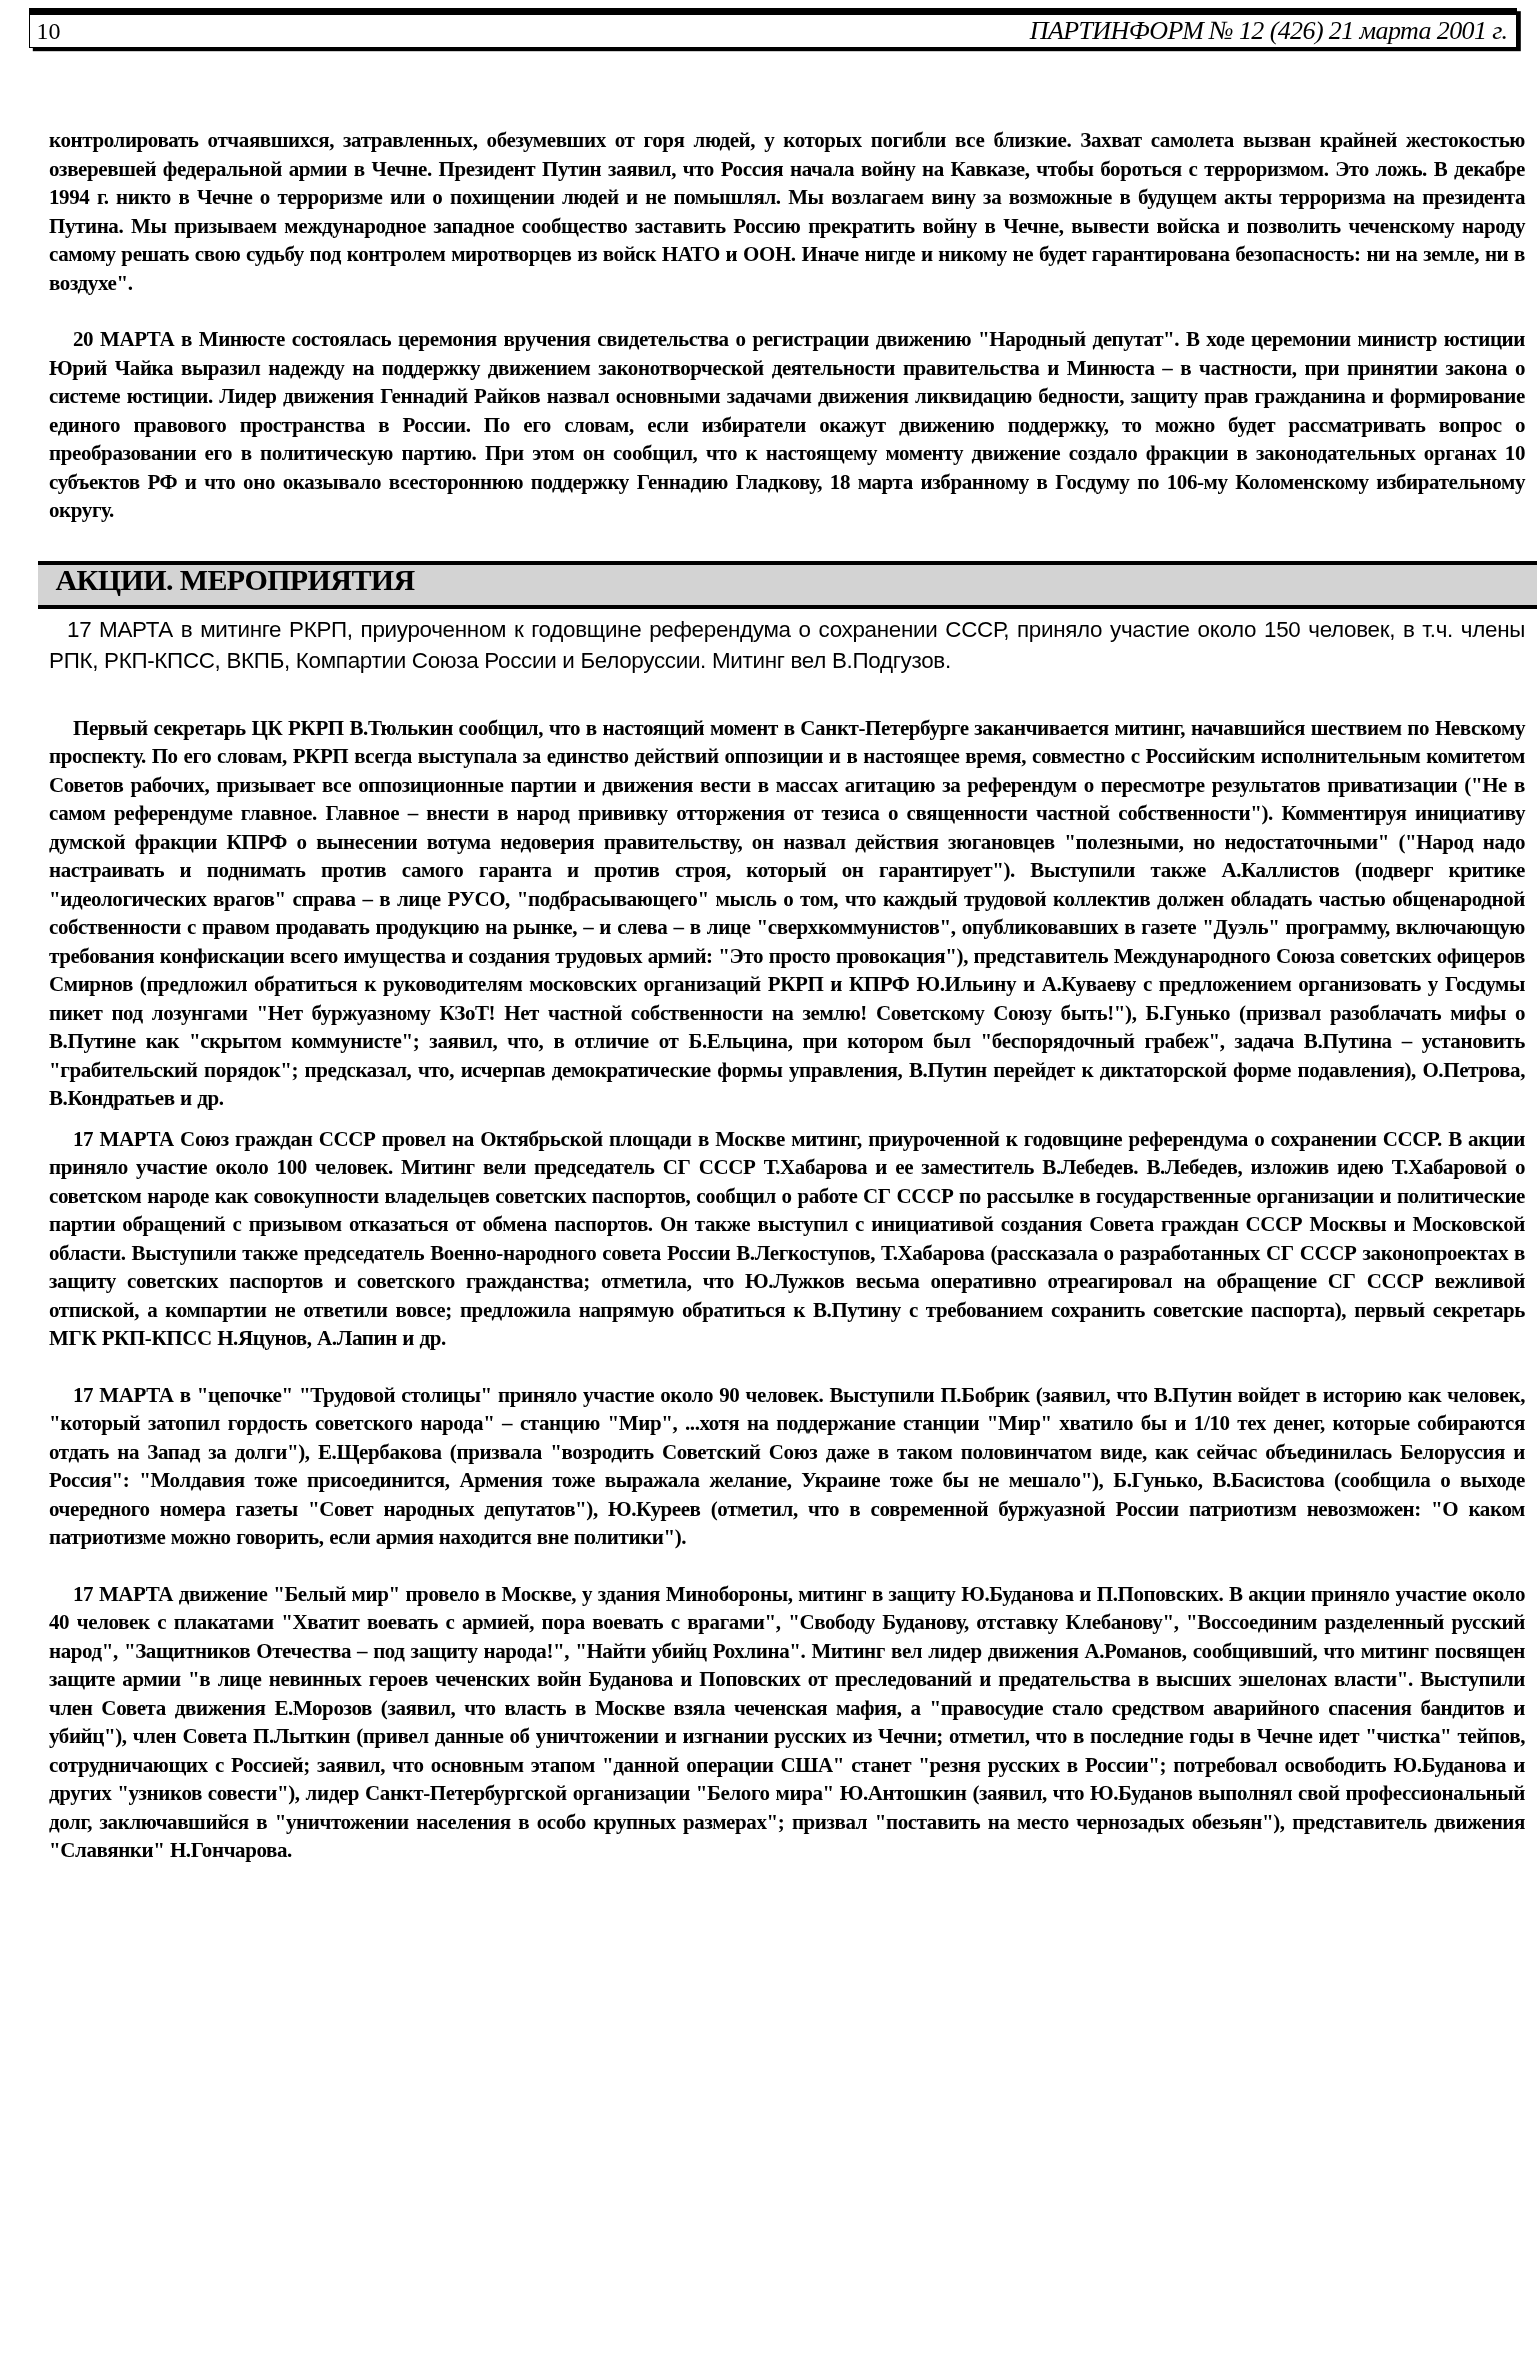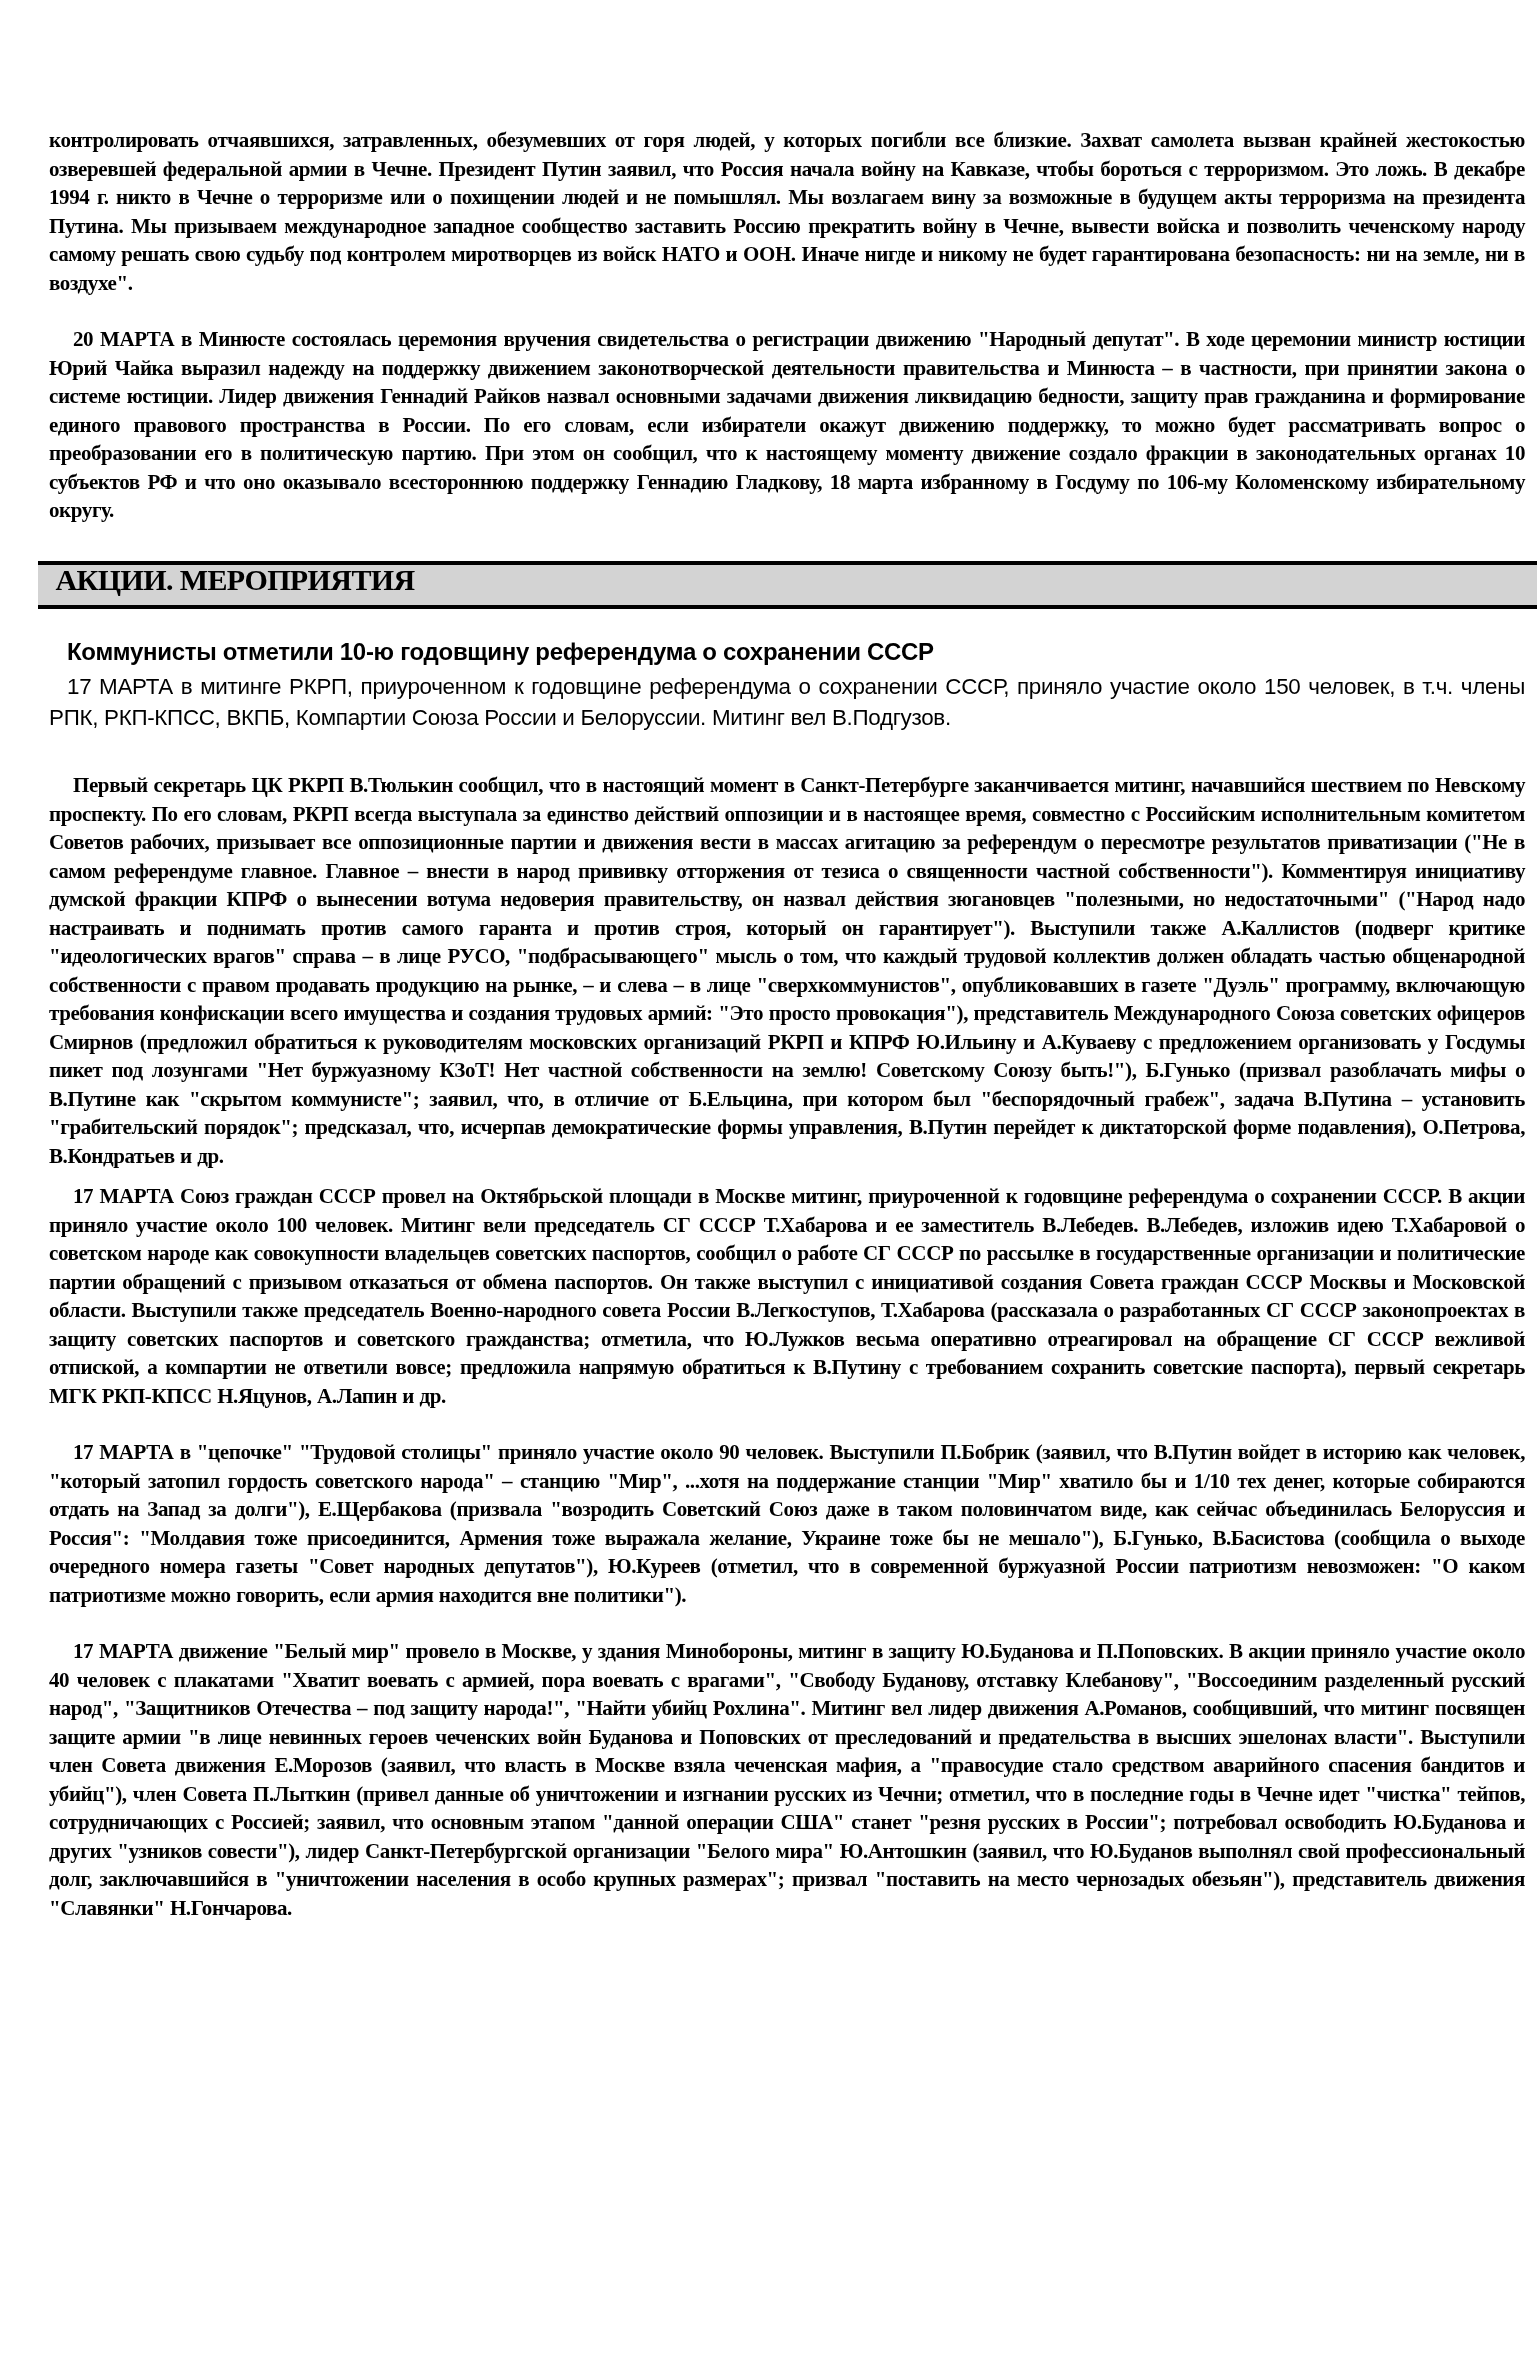--- a/index.html
+++ b/index.html
@@ -108,32 +108,35 @@
     text-indent: 18px;
     letter-spacing: -0.3px;
   }
   .body-start { margin-top: 38px; }
 </style>
 </head>
 <body>
 
 <div class="page">
 
+  <div class="header-box">
+    <span class="page-number">10</span>
+    <span class="issue-title">ПАРТИНФОРМ № 12 (426) 21 марта 2001 г.</span>
+  </div>
 
   <div class="content">
 
     <p class="serif-para">контролировать отчаявшихся, затравленных, обезумевших от горя людей, у которых погибли все близкие. Захват самолета вызван крайней жестокостью озверевшей федеральной армии в Чечне. Президент Путин заявил, что Россия начала войну на Кавказе, чтобы бороться с терроризмом. Это ложь. В декабре 1994 г. никто в Чечне о терроризме или о похищении людей и не помышлял. Мы возлагаем вину за возможные в будущем акты терроризма на президента Путина. Мы призываем международное западное сообщество заставить Россию прекратить войну в Чечне, вывести войска и позволить чеченскому народу самому решать свою судьбу под контролем миротворцев из войск НАТО и ООН. Иначе нигде и никому не будет гарантирована безопасность: ни на земле, ни в воздухе".</p>
 
     <p class="serif-para indent gap-top">20 МАРТА в Минюсте состоялась церемония вручения свидетельства о регистрации движению "Народный депутат". В ходе церемонии министр юстиции Юрий Чайка выразил надежду на поддержку движением законотворческой деятельности правительства и Минюста – в частности, при принятии закона о системе юстиции. Лидер движения Геннадий Райков назвал основными задачами движения ликвидацию бедности, защиту прав гражданина и формирование единого правового пространства в России. По его словам, если избиратели окажут движению поддержку, то можно будет рассматривать вопрос о преобразовании его в политическую партию. При этом он сообщил, что к настоящему моменту движение создало фракции в законодательных органах 10 субъектов РФ и что оно оказывало всестороннюю поддержку Геннадию Гладкову, 18 марта избранному в Госдуму по 106-му Коломенскому избирательному округу.</p>
 
     <div class="section-banner">
       <span class="section-banner-label">АКЦИИ. МЕРОПРИЯТИЯ</span>
     </div>
 
-    <h2 class="article-title">Коммунисты отметили 10-ю годовщину референдума о сохранении СССР</h2>
 
     <p class="article-intro">17 МАРТА в митинге РКРП, приуроченном к годовщине референдума о сохранении СССР, приняло участие около 150 человек, в т.ч. члены РПК, РКП-КПСС, ВКПБ, Компартии Союза России и Белоруссии. Митинг вел В.Подгузов.</p>
 
     <p class="serif-para indent body-start">Первый секретарь ЦК РКРП В.Тюлькин сообщил, что в настоящий момент в Санкт-Петербурге заканчивается митинг, начавшийся шествием по Невскому проспекту. По его словам, РКРП всегда выступала за единство действий оппозиции и в настоящее время, совместно с Российским исполнительным комитетом Советов рабочих, призывает все оппозиционные партии и движения вести в массах агитацию за референдум о пересмотре результатов приватизации ("Не в самом референдуме главное. Главное – внести в народ прививку отторжения от тезиса о священности частной собственности"). Комментируя инициативу думской фракции КПРФ о вынесении вотума недоверия правительству, он назвал действия зюгановцев "полезными, но недостаточными" ("Народ надо настраивать и поднимать против самого гаранта и против строя, который он гарантирует"). Выступили также А.Каллистов (подверг критике "идеологических врагов" справа – в лице РУСО, "подбрасывающего" мысль о том, что каждый трудовой коллектив должен обладать частью общенародной собственности с правом продавать продукцию на рынке, – и слева – в лице "сверхкоммунистов", опубликовавших в газете "Дуэль" программу, включающую требования конфискации всего имущества и создания трудовых армий: "Это просто провокация"), представитель Международного Союза советских офицеров Смирнов (предложил обратиться к руководителям московских организаций РКРП и КПРФ Ю.Ильину и А.Куваеву с предложением организовать у Госдумы пикет под лозунгами "Нет буржуазному КЗоТ! Нет частной собственности на землю! Советскому Союзу быть!"), Б.Гунько (призвал разоблачать мифы о В.Путине как "скрытом коммунисте"; заявил, что, в отличие от Б.Ельцина, при котором был "беспорядочный грабеж", задача В.Путина – установить "грабительский порядок"; предсказал, что, исчерпав демократические формы управления, В.Путин перейдет к диктаторской форме подавления), О.Петрова, В.Кондратьев и др.</p>
 
     <p class="serif-para indent">17 МАРТА Союз граждан СССР провел на Октябрьской площади в Москве митинг, приуроченной к годовщине референдума о сохранении СССР. В акции приняло участие около 100 человек. Митинг вели председатель СГ СССР Т.Хабарова и ее заместитель В.Лебедев. В.Лебедев, изложив идею Т.Хабаровой о советском народе как совокупности владельцев советских паспортов, сообщил о работе СГ СССР по рассылке в государственные организации и политические партии обращений с призывом отказаться от обмена паспортов. Он также выступил с инициативой создания Совета граждан СССР Москвы и Московской области. Выступили также председатель Военно-народного совета России В.Легкоступов, Т.Хабарова (рассказала о разработанных СГ СССР законопроектах в защиту советских паспортов и советского гражданства; отметила, что Ю.Лужков весьма оперативно отреагировал на обращение СГ СССР вежливой отпиской, а компартии не ответили вовсе; предложила напрямую обратиться к В.Путину с требованием сохранить советские паспорта), первый секретарь МГК РКП-КПСС Н.Яцунов, А.Лапин и др.</p>
 
     <p class="serif-para indent gap-top">17 МАРТА в "цепочке" "Трудовой столицы" приняло участие около 90 человек. Выступили П.Бобрик (заявил, что В.Путин войдет в историю как человек, "который затопил гордость советского народа" – станцию "Мир", ...хотя на поддержание станции "Мир" хватило бы и 1/10 тех денег, которые собираются отдать на Запад за долги"), Е.Щербакова (призвала "возродить Советский Союз даже в таком половинчатом виде, как сейчас объединилась Белоруссия и Россия": "Молдавия тоже присоединится, Армения тоже выражала желание, Украине тоже бы не мешало"), Б.Гунько, В.Басистова (сообщила о выходе очередного номера газеты "Совет народных депутатов"), Ю.Куреев (отметил, что в современной буржуазной России патриотизм невозможен: "О каком патриотизме можно говорить, если армия находится вне политики").</p>
 
     <p class="serif-para indent gap-top">17 МАРТА движение "Белый мир" провело в Москве, у здания Минобороны, митинг в защиту Ю.Буданова и П.Поповских. В акции приняло участие около 40 человек с плакатами "Хватит воевать с армией, пора воевать с врагами", "Свободу Буданову, отставку Клебанову", "Воссоединим разделенный русский народ", "Защитников Отечества – под защиту народа!", "Найти убийц Рохлина". Митинг вел лидер движения А.Романов, сообщивший, что митинг посвящен защите армии "в лице невинных героев чеченских войн Буданова и Поповских от преследований и предательства в высших эшелонах власти". Выступили член Совета движения Е.Морозов (заявил, что власть в Москве взяла чеченская мафия, а "правосудие стало средством аварийного спасения бандитов и убийц"), член Совета П.Лыткин (привел данные об уничтожении и изгнании русских из Чечни; отметил, что в последние годы в Чечне идет "чистка" тейпов, сотрудничающих с Россией; заявил, что основным этапом "данной операции США" станет "резня русских в России"; потребовал освободить Ю.Буданова и других "узников совести"), лидер Санкт-Петербургской организации "Белого мира" Ю.Антошкин (заявил, что Ю.Буданов выполнял свой профессиональный долг, заключавшийся в "уничтожении населения в особо крупных размерах"; призвал "поставить на место чернозадых обезьян"), представитель движения "Славянки" Н.Гончарова.</p>

